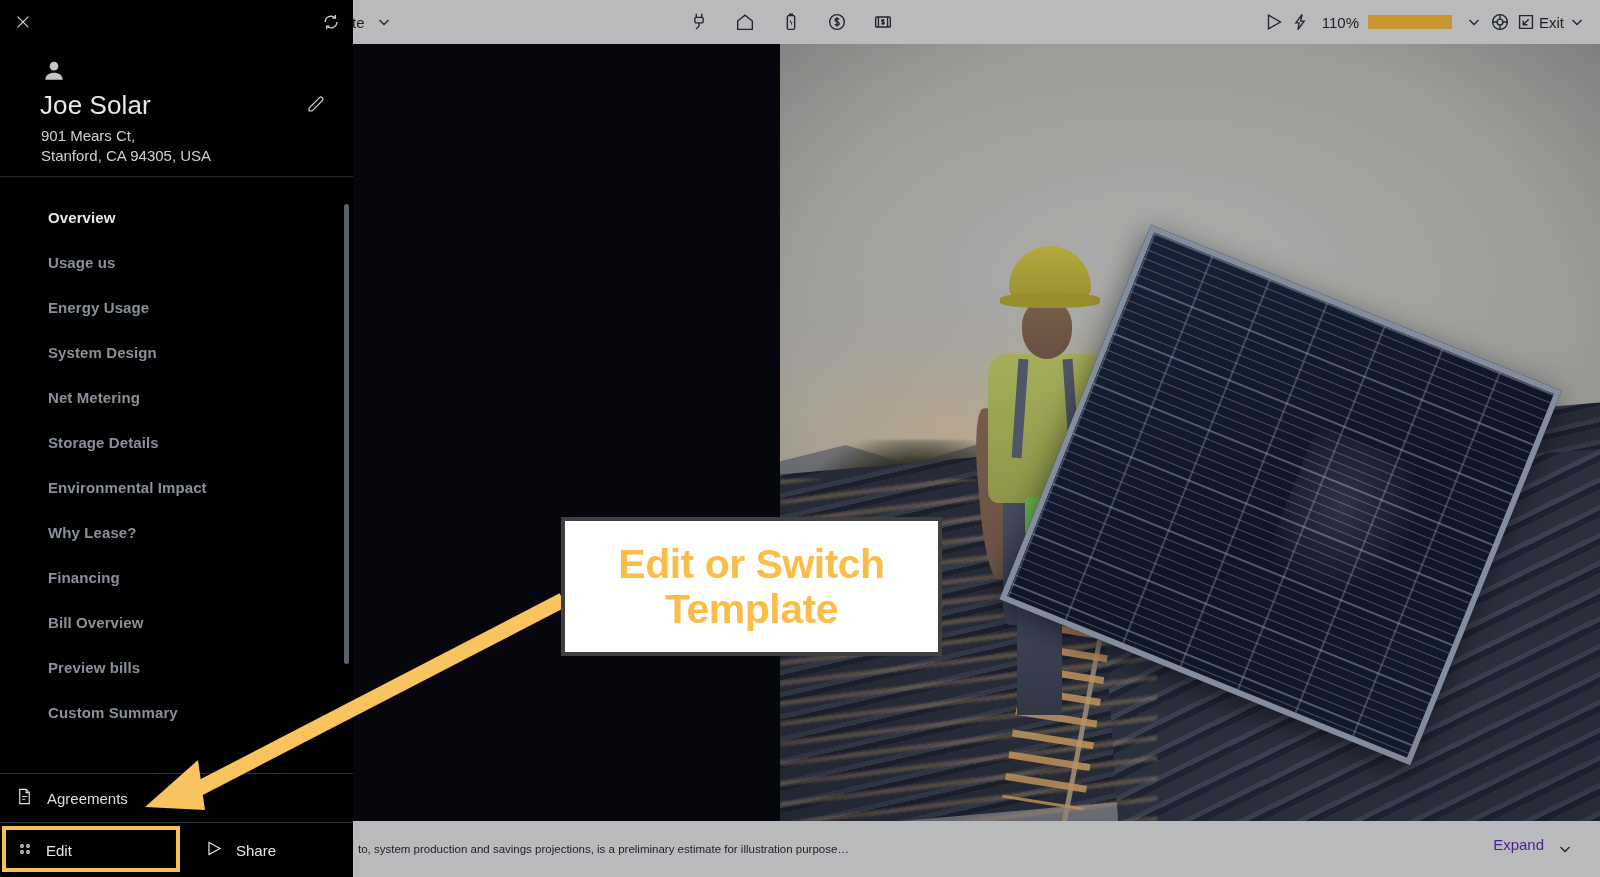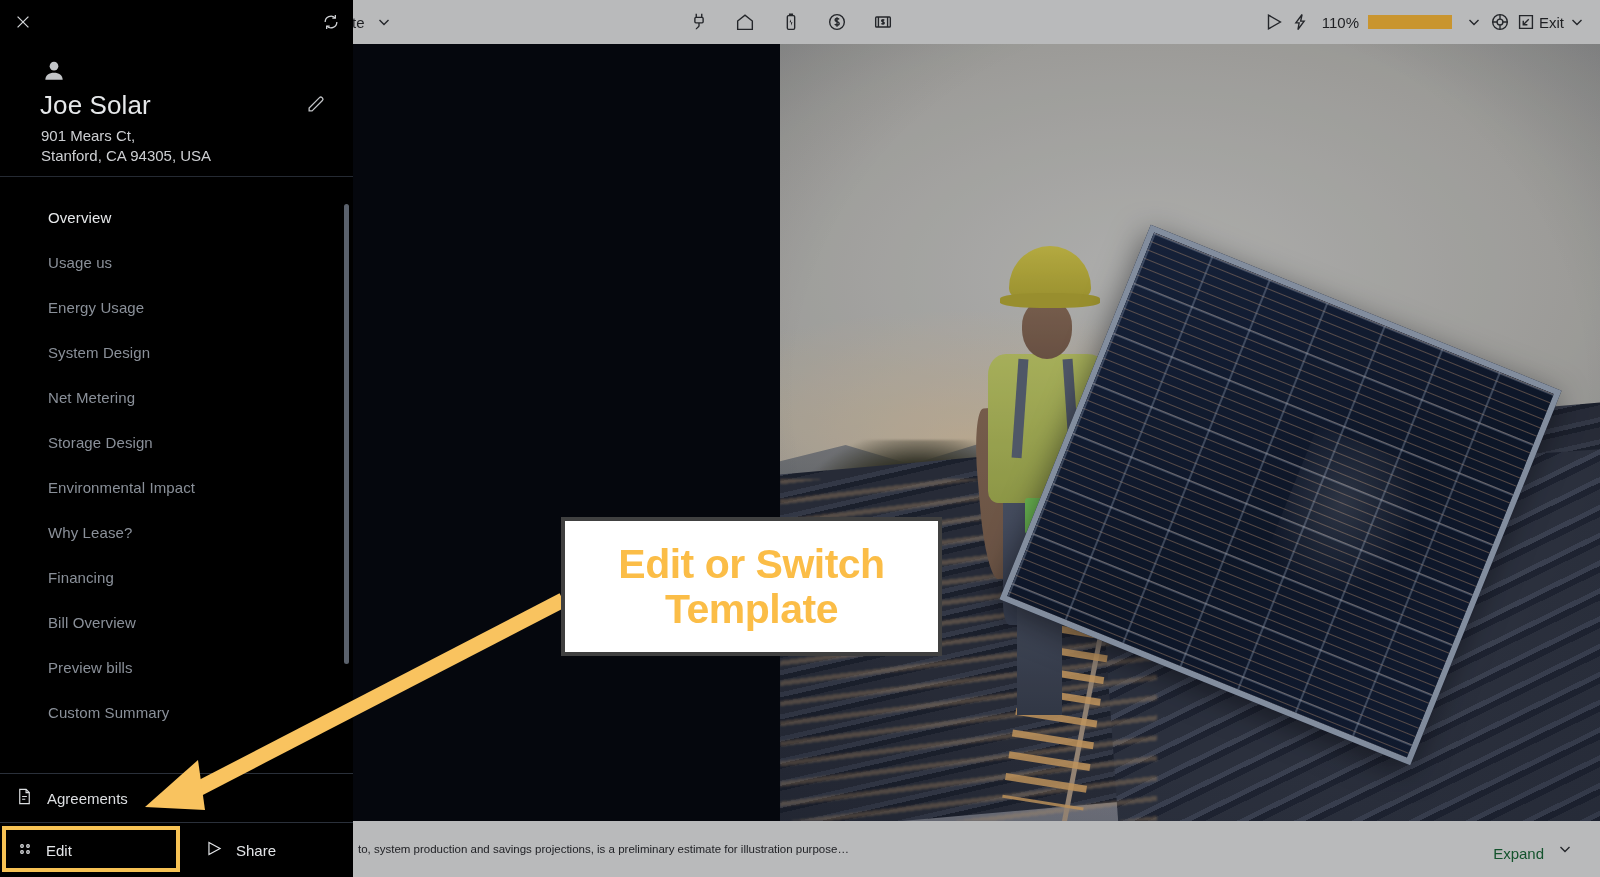--- a/index.html
+++ b/index.html
@@ -213,22 +213,22 @@
     position: absolute; left: 0; top: 821px; width: 1600px; height: 56px;
     background: #b9babb; display: flex; align-items: center;
     z-index: 10;
   }
   .status-note {
     position: absolute; left: 358px; top: 50%; transform: translateY(-50%);
     font-size: 11.5px; color: #212226; white-space: nowrap;
   }
   .expand-btn {
     position: absolute; right: 22px; top: 50%; transform: translateY(-50%);
-    display: flex; align-items: flex-end; gap: 8px;
-    font-size: 15px; color: #14532d;
+    display: flex; align-items: flex-start; gap: 8px;
+    font-size: 15px; color: #4c1d95;
   }
 
   
   .sidebar {
     position: absolute; left: 0; top: 0; width: 353px; height: 877px;
     background: #000000; z-index: 30;
     display: flex; flex-direction: column;
   }
   .sb-top { position: relative; height: 176px; flex: 0 0 auto; }
   .sb-close {
@@ -252,21 +252,21 @@
     position: absolute; left: 41px; top: 126px;
     font-size: 15px; line-height: 20px; color: #cdcfd2; font-weight: 300;
   }
   .sb-divider { height: 1px; background: #252a33; margin: 0; }
 
   .sb-nav {
     position: relative; flex: 1 1 auto; overflow: hidden; padding-top: 18px;
   }
   .sb-item {
     height: 45px; display: flex; align-items: center;
-    padding-left: 48px; font-size: 15px; color: #8a9099; font-weight: 400;
+    padding-left: 48px; font-size: 15px; color: #8a9099; font-weight: 700;
     letter-spacing: .1px;
   }
   .sb-item.active { color: #e7e9eb; }
   .sb-scrollbar {
     position: absolute; right: 4px; top: 27px; width: 5px; height: 460px;
     background: #5a616c; border-radius: 3px;
   }
   .sb-footer-divider { height: 1px; background: #2a303a; }
   .sb-agreements {
     height: 48px; display: flex; align-items: center; gap: 13px;
@@ -491,21 +491,21 @@
           <div class="sb-item">
             <span>Energy Usage</span>
           </div>
           <div class="sb-item">
             <span>System Design</span>
           </div>
           <div class="sb-item">
             <span>Net Metering</span>
           </div>
           <div class="sb-item">
-            <span>Storage Design</span>
+            <span>Storage Details</span>
           </div>
           <div class="sb-item">
             <span>Environmental Impact</span>
           </div>
           <div class="sb-item">
             <span>Why Lease?</span>
           </div>
           <div class="sb-item">
             <span>Financing</span>
           </div>

